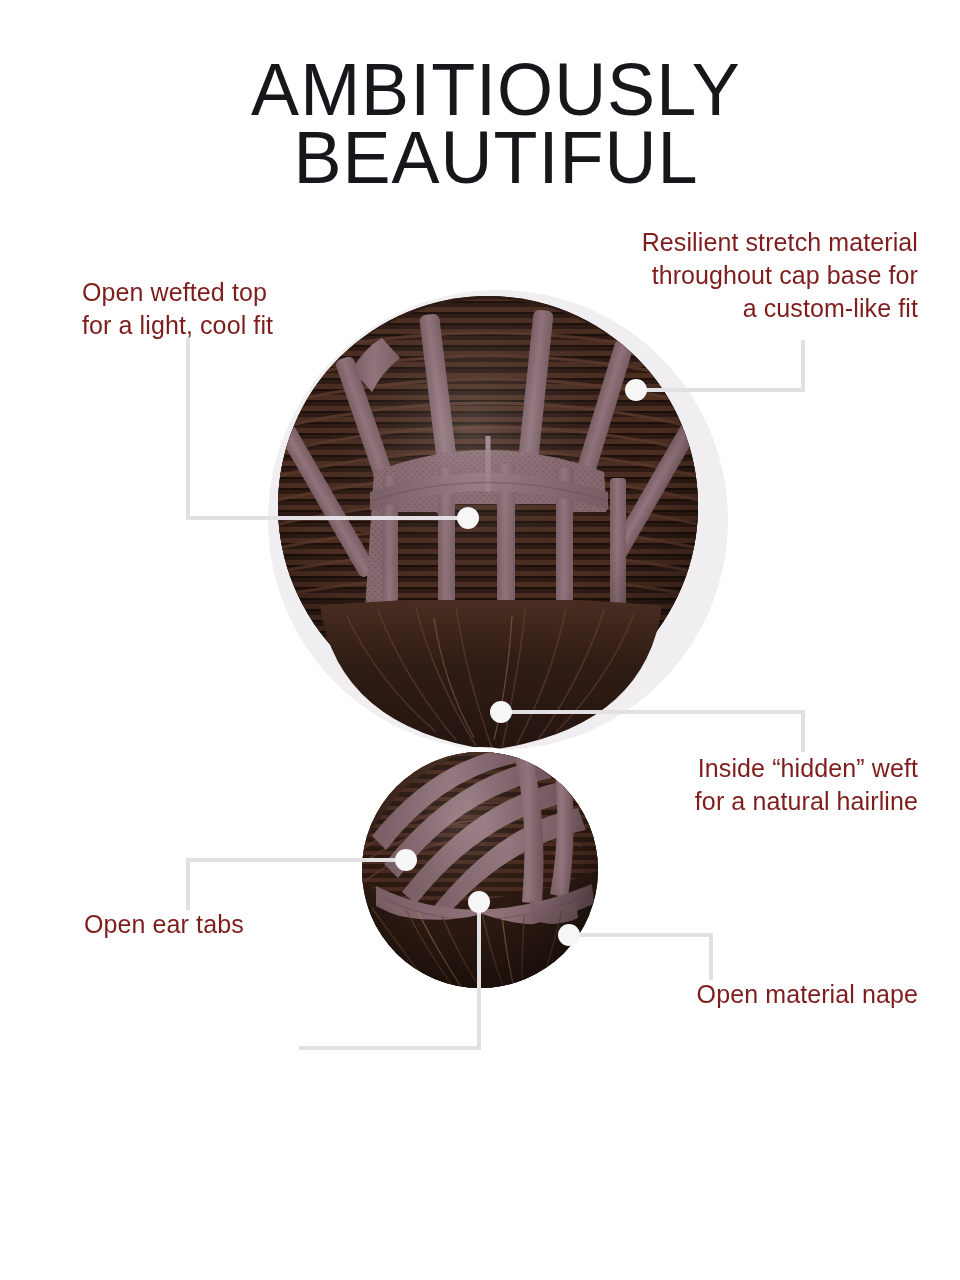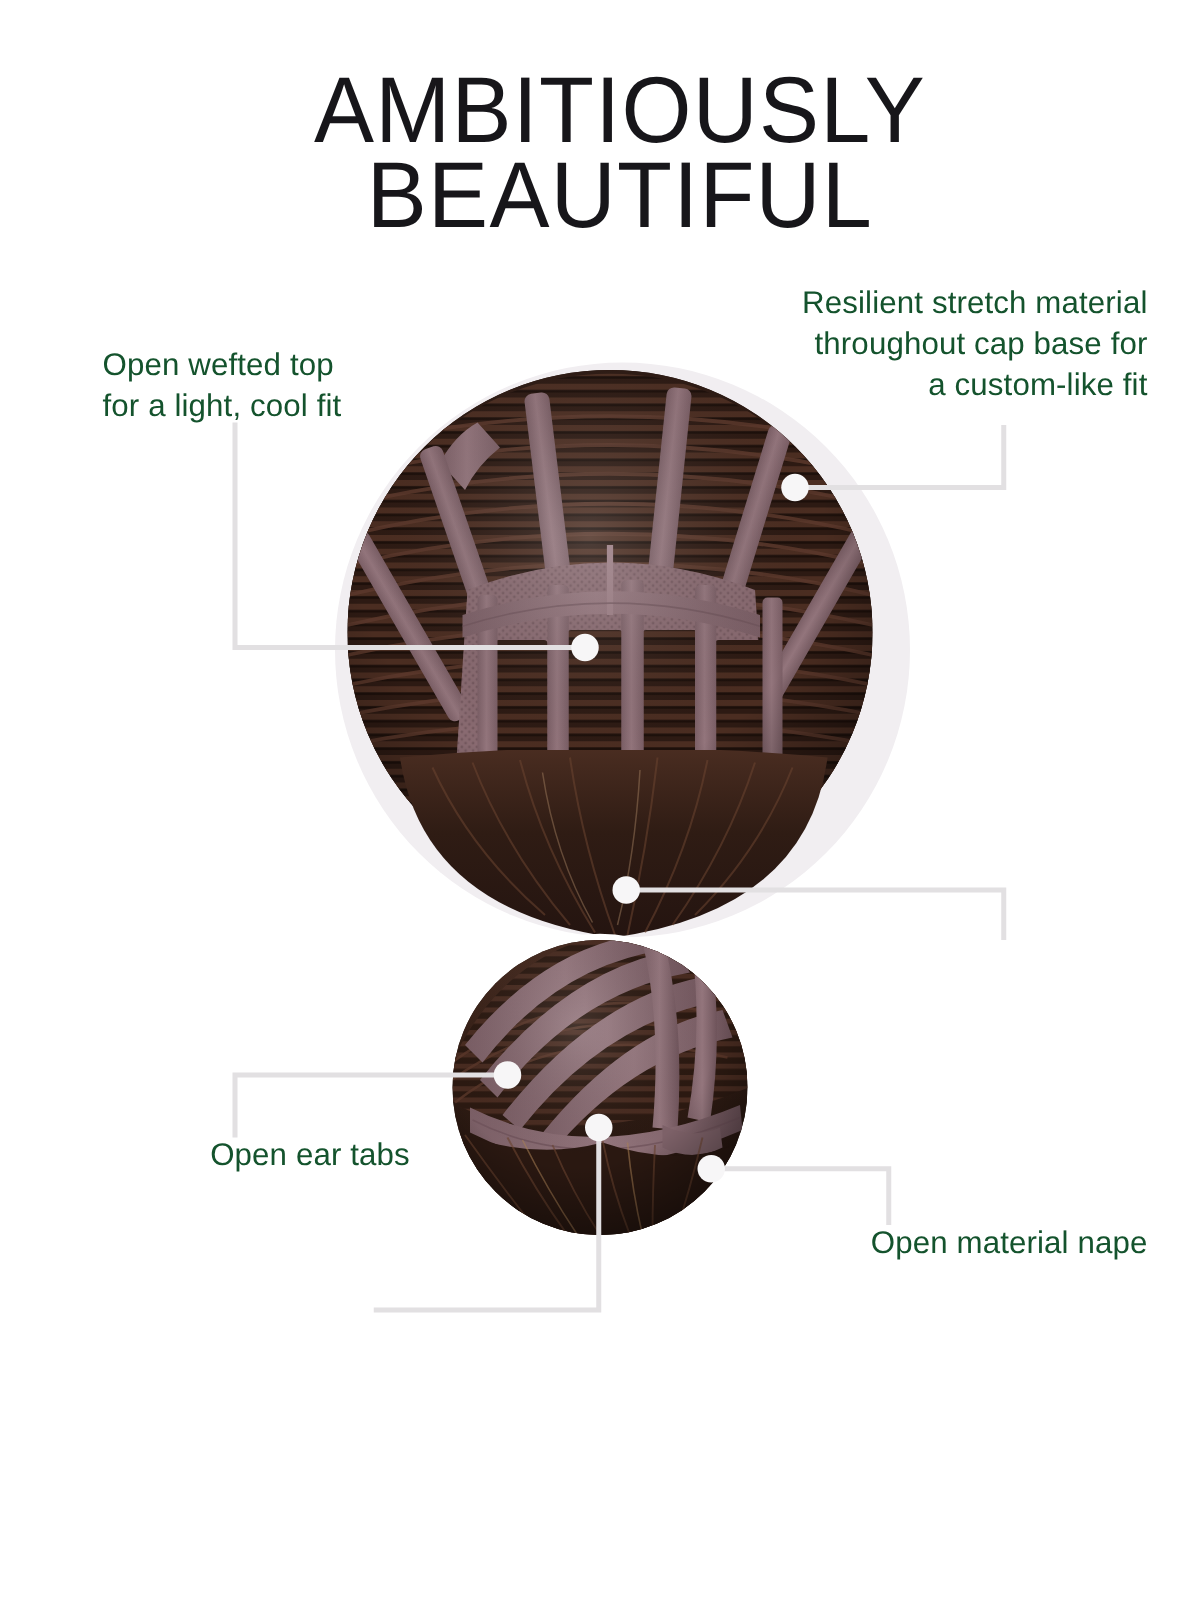--- a/index.html
+++ b/index.html
@@ -36,34 +36,34 @@
     letter-spacing: 1px;
     color: #17161a;
     white-space: nowrap;
     transform: scaleY(1.04);
   }
   .title-line.l2 { margin-top: -6px; }
 
   
   .callout {
     position: absolute;
-    color: #14532d;
+    color: #7f1d1d;
     font-size: 25px;
     line-height: 1.32;
     font-weight: 400;
     letter-spacing: 0.1px;
     white-space: pre-line;
   }
   .callout.right  { text-align: right; }
   .callout.left   { text-align: left; }
 
   #cal-stretch   { right: 58px;  top: 226px; width: 360px; }
   #cal-wefted    { left: 66px;   top: 276px; width: 300px; }
   #cal-hidden    { right: 58px;  top: 752px; width: 330px; }
-  #cal-eartabs   { left: 82px;   top: 908px; width: 300px; text-align: center; }
+  #cal-eartabs   { left: 68px;   top: 908px; width: 300px; }
   #cal-nape      { right: 58px;  top: 978px; width: 340px; }
   #cal-ultrathin { left: 66px;   top: 1034px; width: 290px; }
 
   
   #leaders {
     position: absolute;
     left: 0; top: 0;
     width: 960px; height: 1280px;
     pointer-events: none;
   }
@@ -336,16 +336,18 @@
     <circle class="leader-dot" cx="390" cy="860" r="11"></circle>
     <circle class="leader-dot" cx="553" cy="935" r="11"></circle>
     <circle class="leader-dot" cx="463" cy="902" r="11"></circle>
   </svg>
 
   <div class="callout left" id="cal-wefted">Open wefted top
 for a light, cool fit</div>
   <div class="callout right" id="cal-stretch">Resilient stretch material
 throughout cap base for
 a custom-like fit</div>
+  <div class="callout right" id="cal-hidden">Inside “hidden” weft
+for a natural hairline</div>
   <div class="callout left" id="cal-eartabs">Open ear tabs</div>
   <div class="callout right" id="cal-nape">Open material nape</div>
 
 </div>
 
 </body></html>

